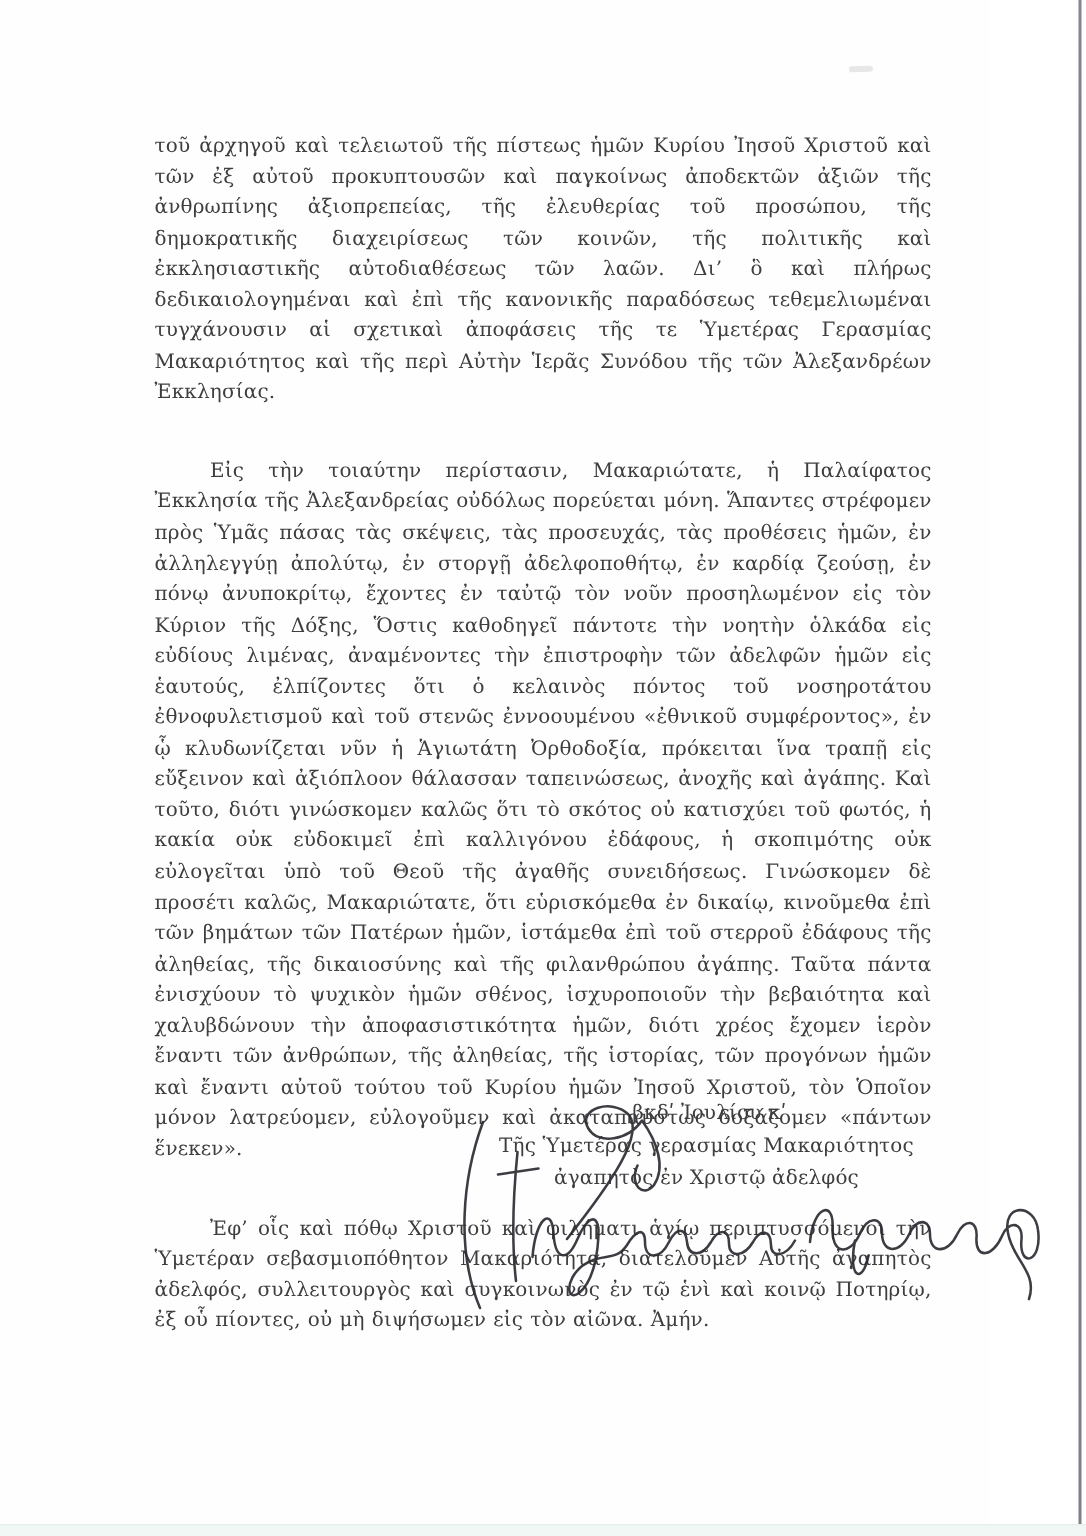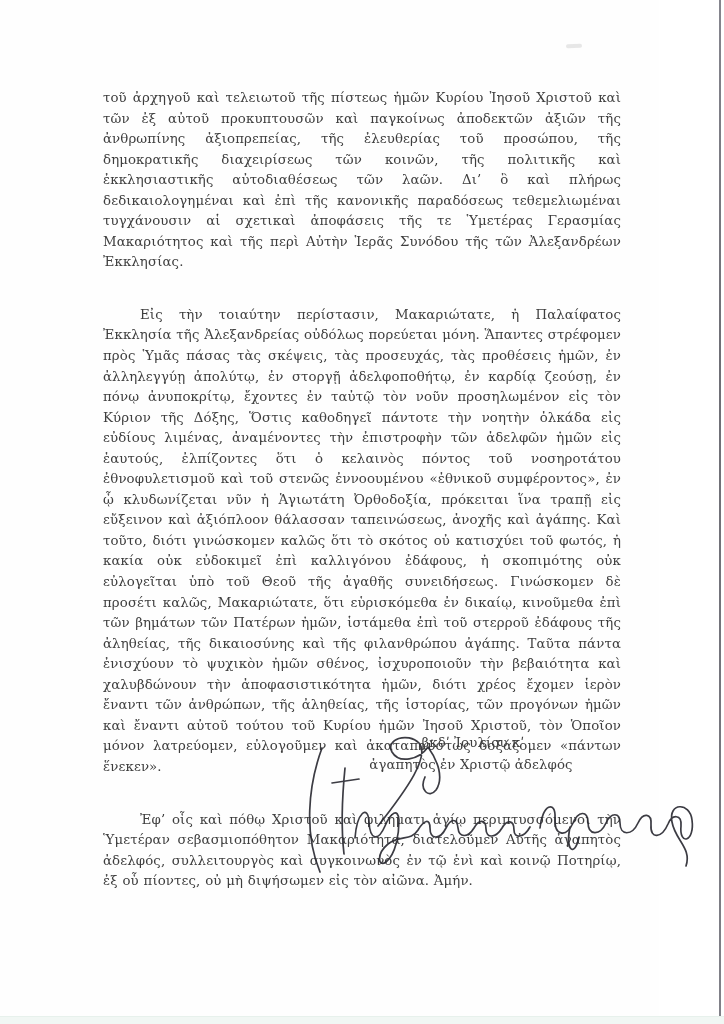--- a/index.html
+++ b/index.html
@@ -98,20 +98,21 @@
 <div class="page">
 
   <div class="text-block">
     <p class="para">τοῦ ἀρχηγοῦ καὶ τελειωτοῦ τῆς πίστεως ἡμῶν Κυρίου Ἰησοῦ Χριστοῦ καὶ τῶν ἐξ αὐτοῦ προκυπτουσῶν καὶ παγκοίνως ἀποδεκτῶν ἀξιῶν τῆς ἀνθρωπίνης ἀξιοπρεπείας, τῆς ἐλευθερίας τοῦ προσώπου, τῆς δημοκρατικῆς διαχειρίσεως τῶν κοινῶν, τῆς πολιτικῆς καὶ ἐκκλησιαστικῆς αὐτοδιαθέσεως τῶν λαῶν. Δι’ ὃ καὶ πλήρως δεδικαιολογημέναι καὶ ἐπὶ τῆς κανονικῆς παραδόσεως τεθεμελιωμέναι τυγχάνουσιν αἱ σχετικαὶ ἀποφάσεις τῆς τε Ὑμετέρας Γερασμίας Μακαριότητος καὶ τῆς περὶ Αὐτὴν Ἱερᾶς Συνόδου τῆς τῶν Ἀλεξανδρέων Ἐκκλησίας.</p>
     <p class="para indent">Εἰς τὴν τοιαύτην περίστασιν, Μακαριώτατε, ἡ Παλαίφατος Ἐκκλησία τῆς Ἀλεξανδρείας οὐδόλως πορεύεται μόνη. Ἅπαντες στρέφομεν πρὸς Ὑμᾶς πάσας τὰς σκέψεις, τὰς προσευχάς, τὰς προθέσεις ἡμῶν, ἐν ἀλληλεγγύῃ ἀπολύτῳ, ἐν στοργῇ ἀδελφοποθήτῳ, ἐν καρδίᾳ ζεούσῃ, ἐν πόνῳ ἀνυποκρίτῳ, ἔχοντες ἐν ταὐτῷ τὸν νοῦν προσηλωμένον εἰς τὸν Κύριον τῆς Δόξης, Ὅστις καθοδηγεῖ πάντοτε τὴν νοητὴν ὁλκάδα εἰς εὐδίους λιμένας, ἀναμένοντες τὴν ἐπιστροφὴν τῶν ἀδελφῶν ἡμῶν εἰς ἑαυτούς, ἐλπίζοντες ὅτι ὁ κελαινὸς πόντος τοῦ νοσηροτάτου ἐθνοφυλετισμοῦ καὶ τοῦ στενῶς ἐννοουμένου «ἐθνικοῦ συμφέροντος», ἐν ᾧ κλυδωνίζεται νῦν ἡ Ἁγιωτάτη Ὀρθοδοξία, πρόκειται ἵνα τραπῇ εἰς εὔξεινον καὶ ἀξιόπλοον θάλασσαν ταπεινώσεως, ἀνοχῆς καὶ ἀγάπης. Καὶ τοῦτο, διότι γινώσκομεν καλῶς ὅτι τὸ σκότος οὐ κατισχύει τοῦ φωτός, ἡ κακία οὐκ εὐδοκιμεῖ ἐπὶ καλλιγόνου ἐδάφους, ἡ σκοπιμότης οὐκ εὐλογεῖται ὑπὸ τοῦ Θεοῦ τῆς ἀγαθῆς συνειδήσεως. Γινώσκομεν δὲ προσέτι καλῶς, Μακαριώτατε, ὅτι εὑρισκόμεθα ἐν δικαίῳ, κινοῦμεθα ἐπὶ τῶν βημάτων τῶν Πατέρων ἡμῶν, ἱστάμεθα ἐπὶ τοῦ στερροῦ ἐδάφους τῆς ἀληθείας, τῆς δικαιοσύνης καὶ τῆς φιλανθρώπου ἀγάπης. Ταῦτα πάντα ἐνισχύουν τὸ ψυχικὸν ἡμῶν σθένος, ἰσχυροποιοῦν τὴν βεβαιότητα καὶ χαλυβδώνουν τὴν ἀποφασιστικότητα ἡμῶν, διότι χρέος ἔχομεν ἱερὸν ἔναντι τῶν ἀνθρώπων, τῆς ἀληθείας, τῆς ἱστορίας, τῶν προγόνων ἡμῶν καὶ ἔναντι αὐτοῦ τούτου τοῦ Κυρίου ἡμῶν Ἰησοῦ Χριστοῦ, τὸν Ὁποῖον μόνον λατρεύομεν, εὐλογοῦμεν καὶ ἀκαταπαύστως δοξάζομεν «πάντων ἕνεκεν».</p>
     <p class="para indent">Ἐφ’ οἷς καὶ πόθῳ Χριστοῦ καὶ φιλήματι ἁγίῳ περιπτυσσόμενοι τὴν Ὑμετέραν σεβασμιοπόθητον Μακαριότητα, διατελοῦμεν Αὐτῆς ἀγαπητὸς ἀδελφός, συλλειτουργὸς καὶ συγκοινωνὸς ἐν τῷ ἑνὶ καὶ κοινῷ Ποτηρίῳ, ἐξ οὗ πίοντες, οὐ μὴ διψήσωμεν εἰς τὸν αἰῶνα. Ἀμήν.</p>
   </div>
 
   <div class="closing">
     <div class="closing-line date">͵βκδʹ Ἰουλίου κʹ</div>
+    <div class="closing-line">Τῆς Ὑμετέρας γερασμίας Μακαριότητος</div>
     <div class="closing-line">ἀγαπητὸς ἐν Χριστῷ ἀδελφός</div>
   </div>
 
   <div class="signature">
     <span class="sr-only">† ὁ Κωνσταντινουπόλεως Βαρθολομαῖος</span>
     <svg viewBox="0 0 440 150" xmlns="http://www.w3.org/2000/svg">
       <g fill="none" stroke="#2c2c34" stroke-width="1.7" stroke-linecap="round" stroke-linejoin="round" opacity="0.92">
 
         <path d="M 64,22 C 50,60 46,108 62,146"></path>
 

